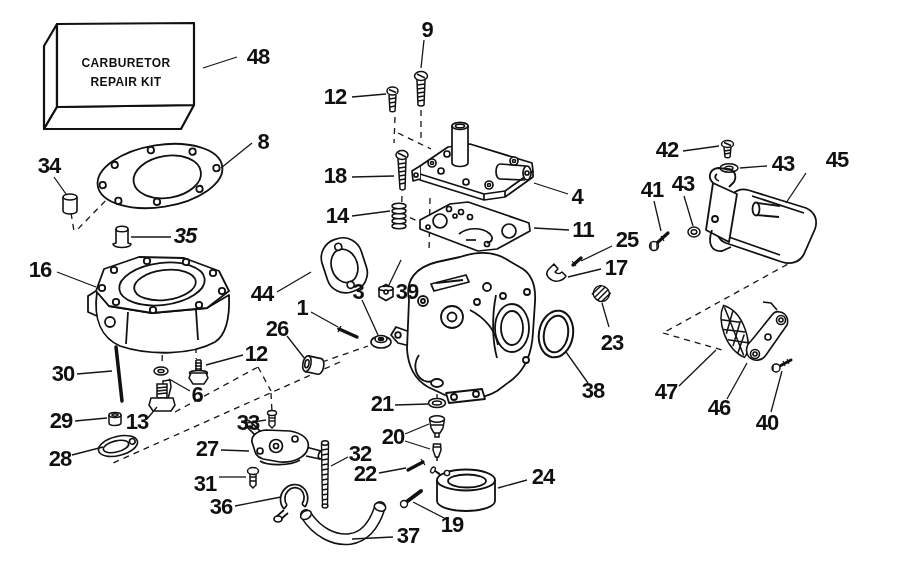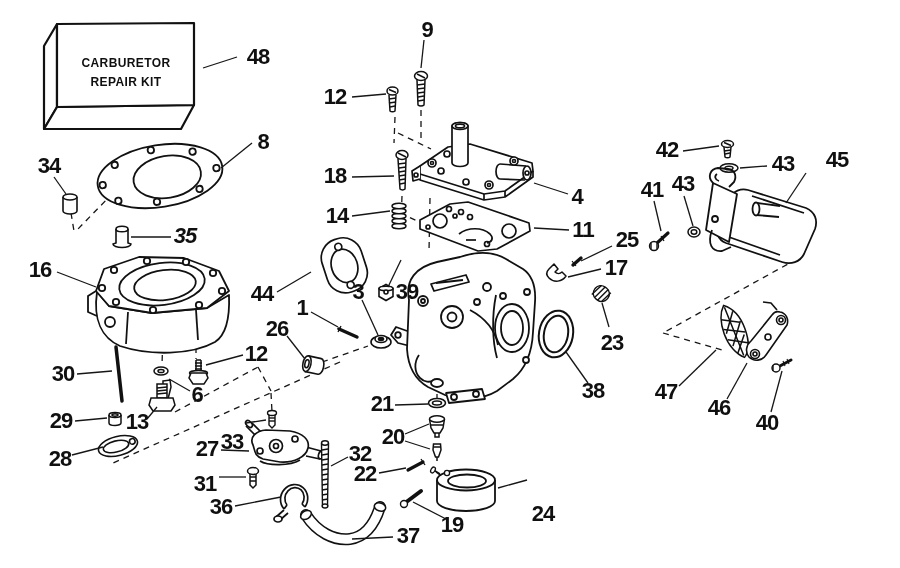--- a/index.html
+++ b/index.html
@@ -514,29 +514,29 @@
       <div class="part-label" style="left: 302px; top: 308px;">1</div>
       <div class="part-label" style="left: 277px; top: 329px;">26</div>
       <div class="part-label" style="left: 256px; top: 354px;">12</div>
       <div class="part-label" style="left: 40px; top: 270px;">16</div>
       <div class="part-label" style="left: 185px; top: 236px; font-style: italic;">35</div>
       <div class="part-label" style="left: 63px; top: 374px;">30</div>
       <div class="part-label" style="left: 197px; top: 395px;">6</div>
       <div class="part-label" style="left: 137px; top: 422px;">13</div>
       <div class="part-label" style="left: 61px; top: 421px;">29</div>
       <div class="part-label" style="left: 60px; top: 459px;">28</div>
-      <div class="part-label" style="left: 232px; top: 423px; margin-top: 19px;">33</div>
+      <div class="part-label" style="left: 248px; top: 423px;">33</div>
       <div class="part-label" style="left: 207px; top: 449px;">27</div>
       <div class="part-label" style="left: 205px; top: 484px;">31</div>
       <div class="part-label" style="left: 221px; top: 507px; text-align: center;">36</div>
       <div class="part-label" style="left: 382px; top: 404px;">21</div>
       <div class="part-label" style="left: 393px; top: 437px;">20</div>
       <div class="part-label" style="left: 360px; top: 454px;">32</div>
       <div class="part-label" style="left: 365px; top: 474px;">22</div>
-      <div class="part-label" style="left: 543px; top: 477px; margin-top: 37px;">24</div>
+      <div class="part-label" style="left: 543px; top: 477px;">24</div>
       <div class="part-label" style="left: 452px; top: 525px;">19</div>
       <div class="part-label" style="left: 408px; top: 536px;">37</div>
       <div class="part-label" style="left: 593px; top: 391px;">38</div>
       <div class="part-label" style="left: 612px; top: 335px; margin-top: 8px;">23</div>
       <div class="part-label" style="left: 616px; top: 268px;">17</div>
       <div class="part-label" style="left: 627px; top: 240px;">25</div>
       <div class="part-label" style="left: 667px; top: 150px;">42</div>
       <div class="part-label" style="left: 783px; top: 164px;">43</div>
       <div class="part-label" style="left: 813px; top: 160px; margin-left: 24px;">45</div>
       <div class="part-label" style="left: 652px; top: 190px;">41</div>

